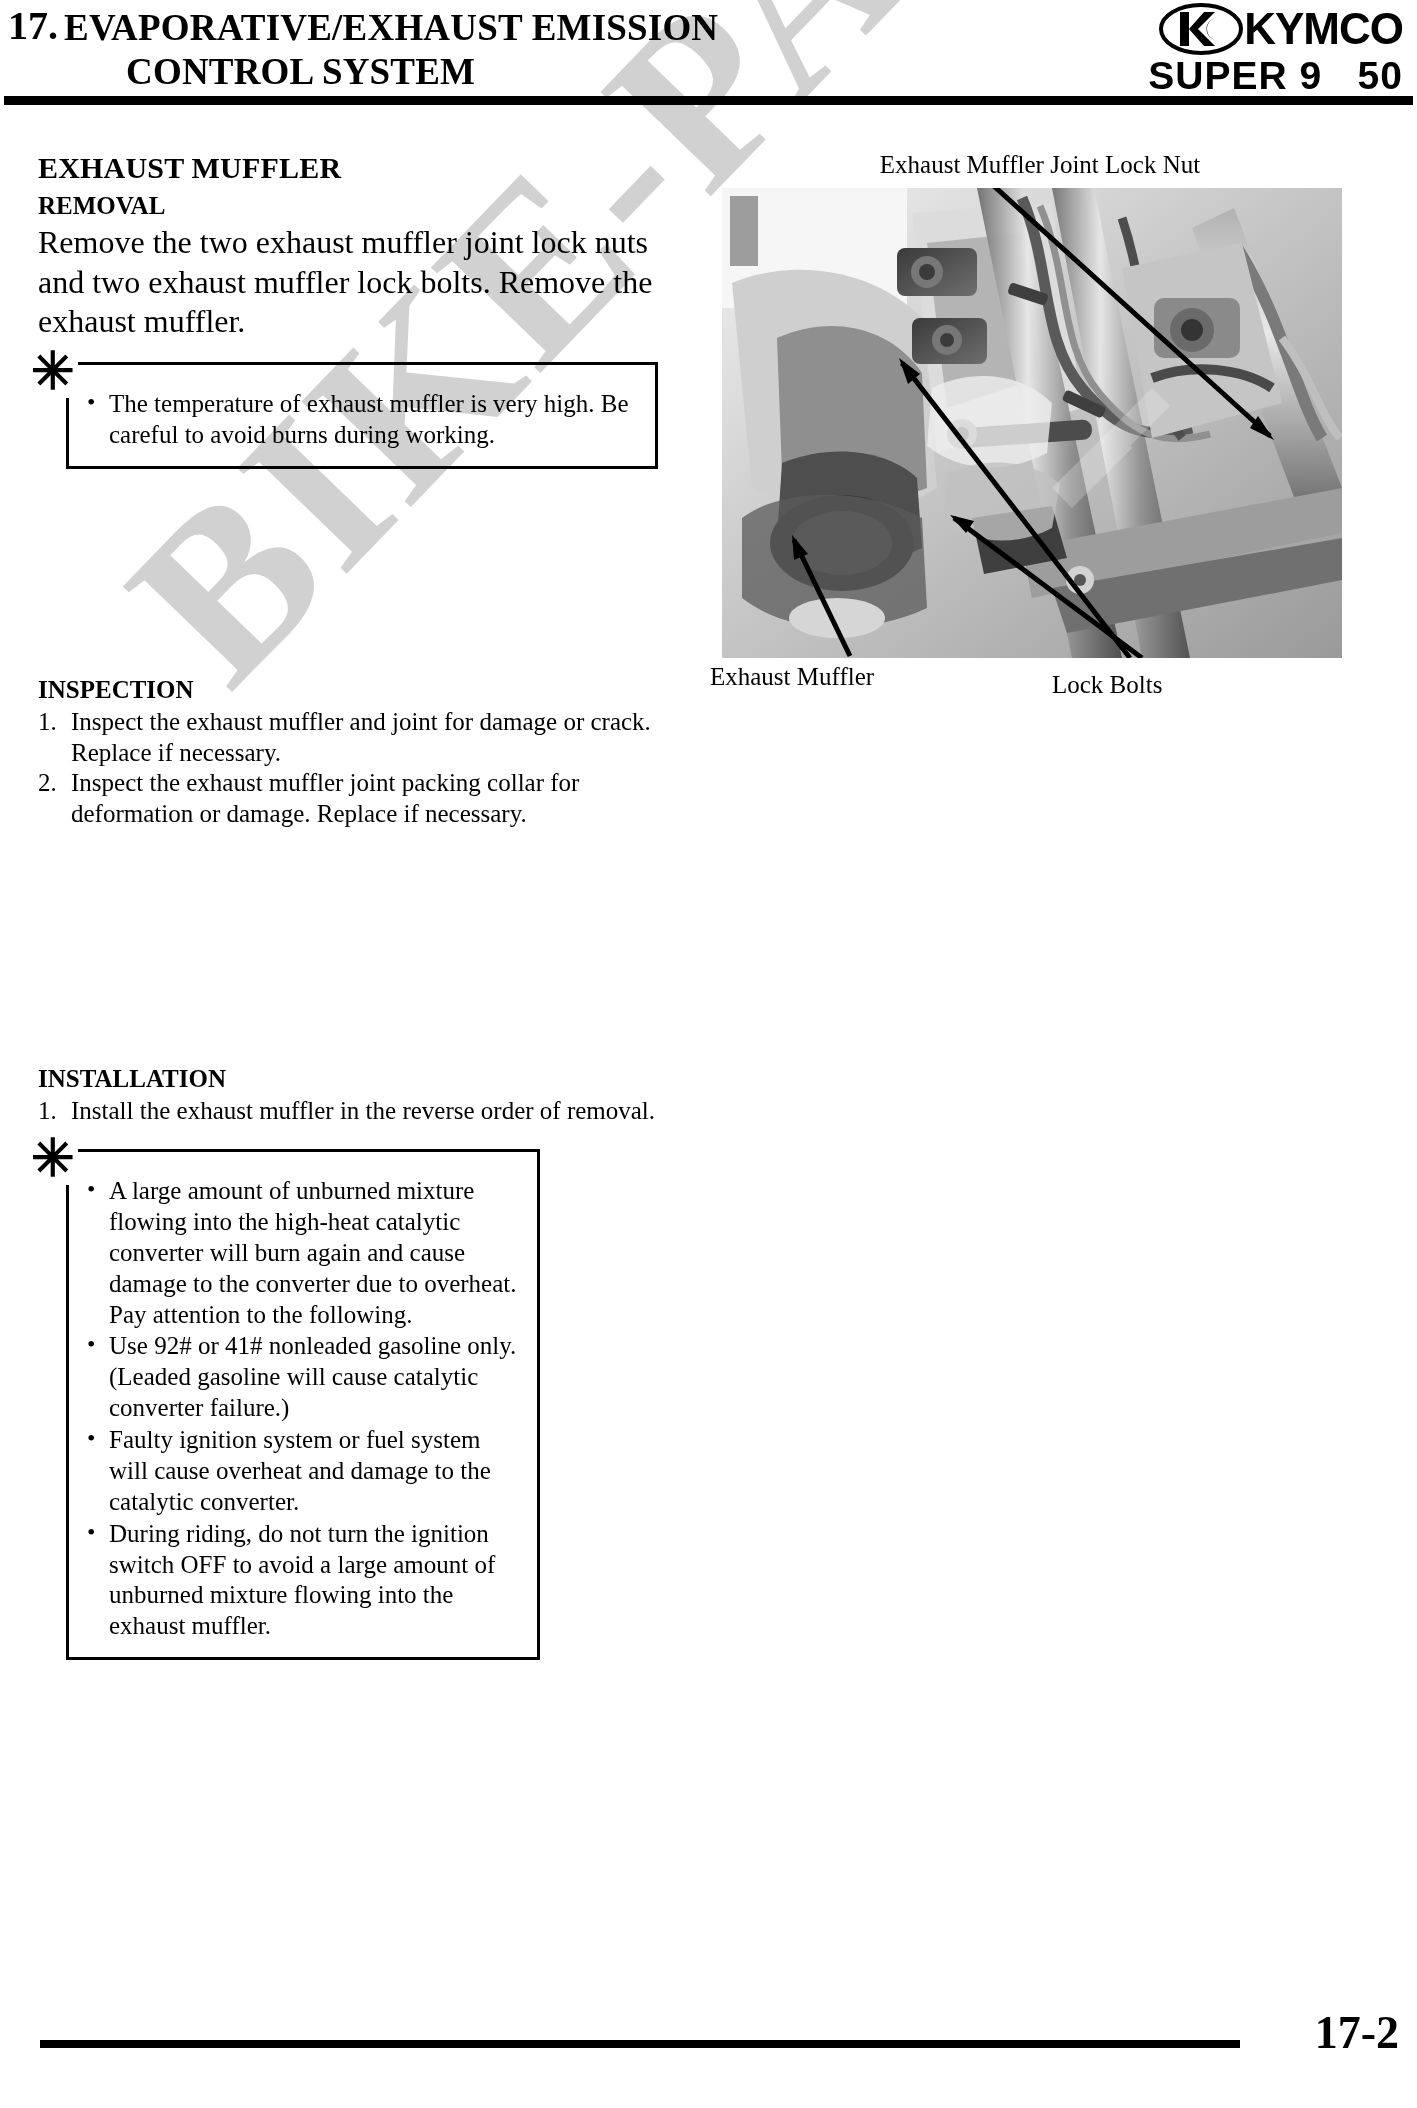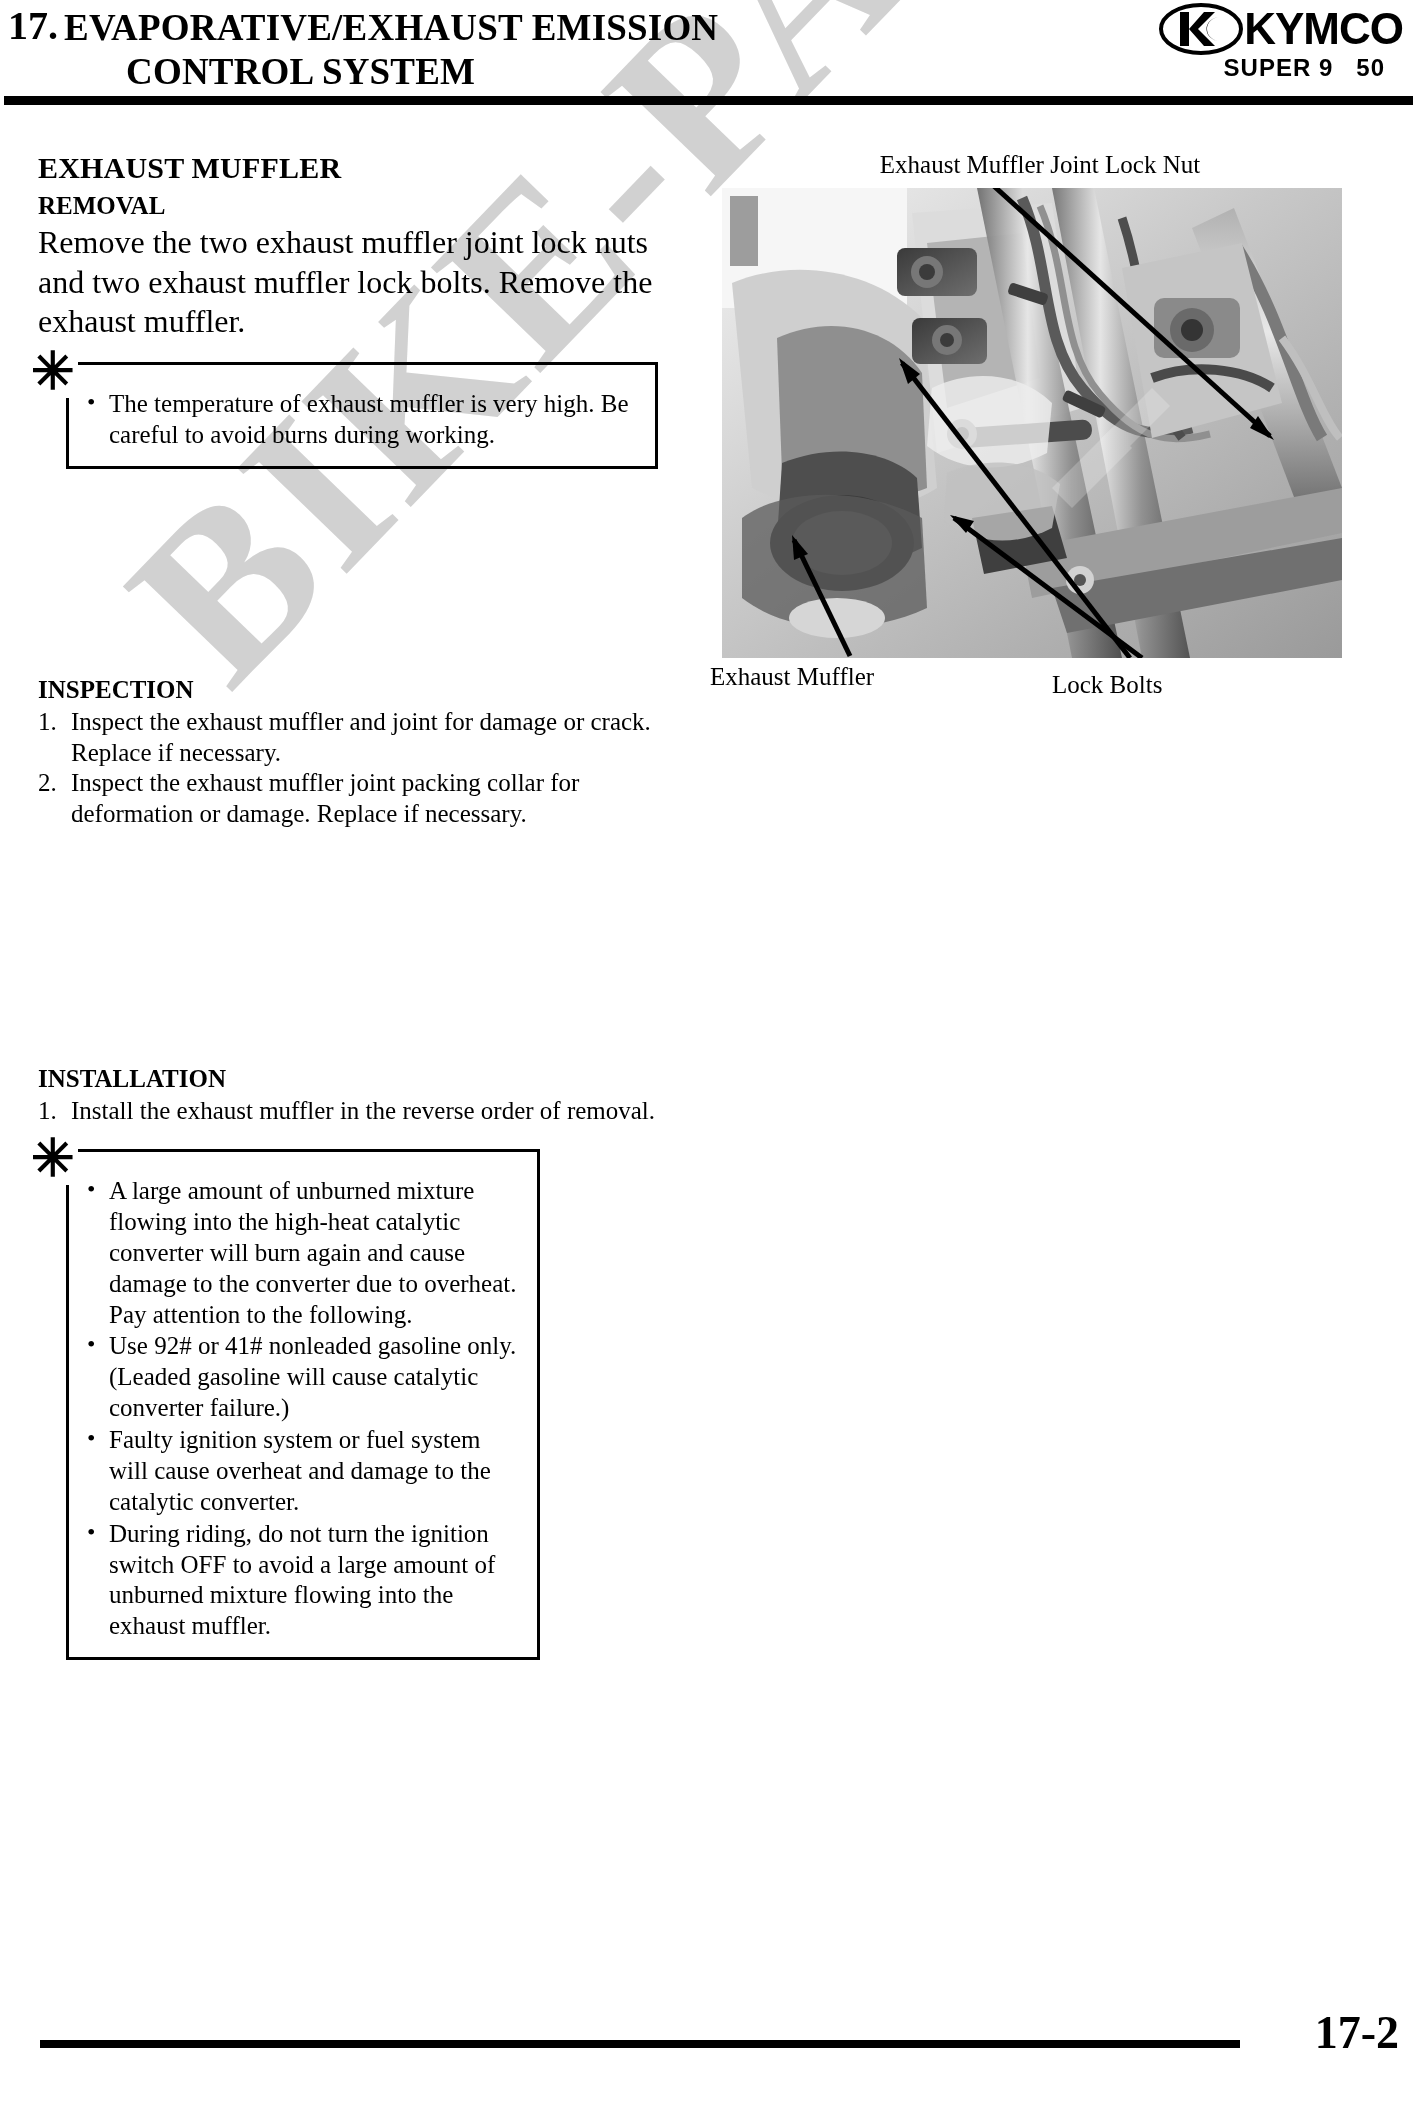--- a/index.html
+++ b/index.html
@@ -48,23 +48,23 @@
   .chap-title .l2{display:block;margin-left:62px;}
 
   .brand{position:absolute;right:14px;top:2px;width:340px;height:100px;}
   .brand-logo{position:absolute;right:0;top:0;display:flex;align-items:center;}
   .brand-mark{width:86px;height:54px;}
   .brand-word{
     font-family:"Liberation Sans","DejaVu Sans",sans-serif;
     font-weight:700;font-size:44px;letter-spacing:-1px;line-height:1;
   }
   .brand-model{
-    position:absolute;right:18px;top:52px;
+    position:absolute;right:0;top:52px;
     font-family:"Liberation Sans","DejaVu Sans",sans-serif;
-    font-weight:700;font-size:24px;letter-spacing:1px;white-space:pre;
+    font-weight:700;font-size:39px;letter-spacing:1px;white-space:pre;
   }
   .header-rule{
     position:absolute;left:4px;top:96px;width:1409px;height:9px;background:#000;
   }
 
   
   .col-left{position:absolute;left:38px;top:150px;width:620px;z-index:4;}
   .col-right{position:absolute;left:700px;top:150px;width:690px;z-index:4;}
 
   h2.sect{

